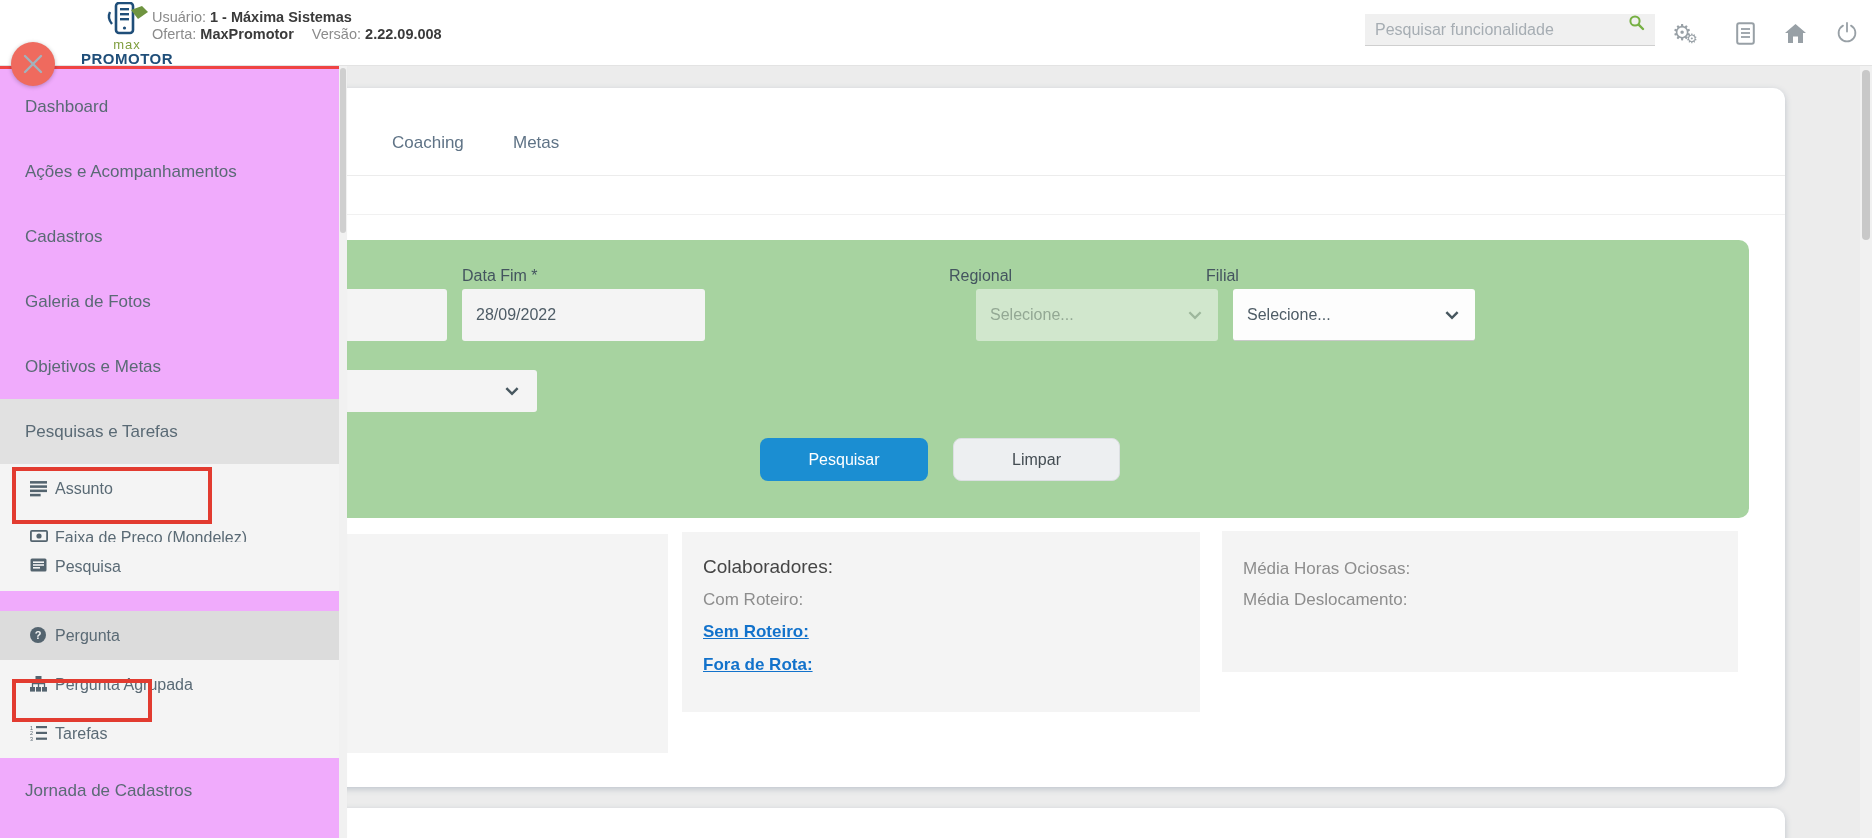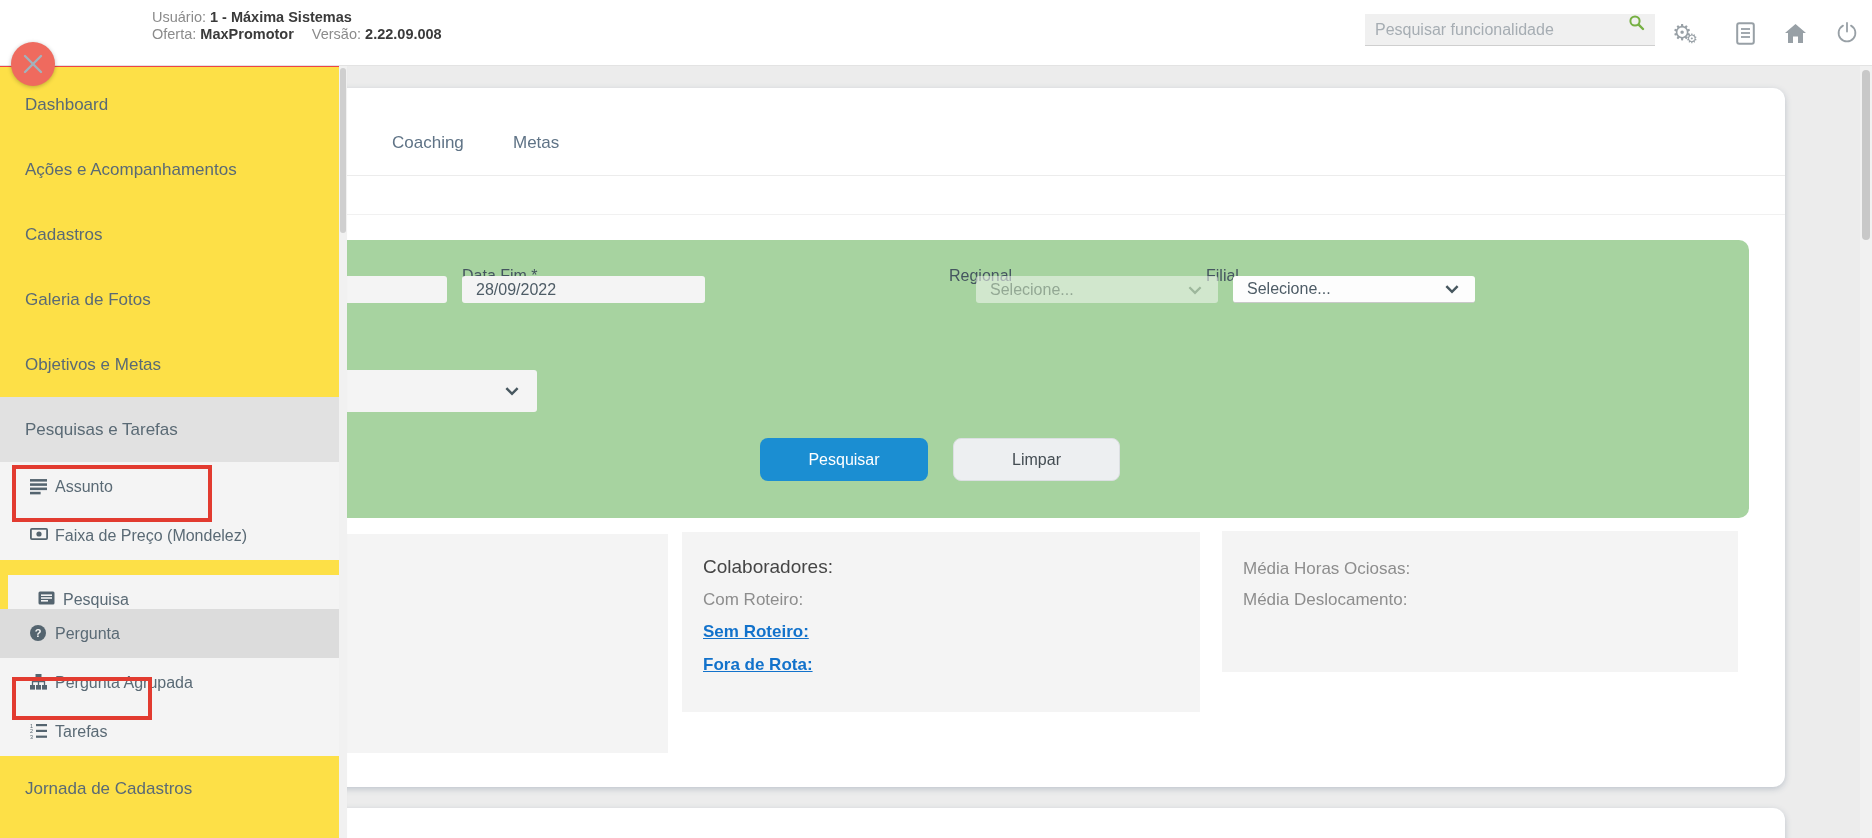--- a/index.html
+++ b/index.html
@@ -33,21 +33,21 @@
   #card2 { left:320px; top:808px; width:1465px; height:60px; }
   #tab-underline { position:absolute; left:320px; top:175px; width:1465px; height:1px; background:#ececec; z-index:6; }
   #panel-divider { position:absolute; left:320px; top:214px; width:1465px; height:1px; background:#f1f1f1; z-index:6; }
   .tab { position:absolute; top:133px; font-size:17px; color:#5f7386; z-index:7; cursor:pointer; }
   #tab-partial { left:338px; } #tab-coaching { left:392px; } #tab-metas { left:513px; }
 
   
   #green-panel { position:absolute; left:300px; top:240px; width:1449px; height:278px;
                  background:#a7d3a0; border-radius:10px; z-index:8; }
   .f-label { position:absolute; top:27px; font-size:16px; color:#44555f; z-index:9; }
-  .field { position:absolute; top:36px; height:27px; background:#f4f4f4; border-radius:3px; z-index:9;
+  .field { position:absolute; top:49px; height:52px; background:#f4f4f4; border-radius:3px; z-index:9;
            display:flex; align-items:center; padding:12px 14px; font-size:16px; color:#4e5c66; }
   .field.select { justify-content:space-between; cursor:pointer;margin-left:28px; }
   .field.disabled { background:rgba(244,247,243,.55); color:#93a894; }
   .field.disabled .chev { color:#9db79c; }
   .field.white { background:#fdfdfd; border-bottom:1px solid #c9c9c9; }
   .chev { width:18px; height:18px; color:#47575f; flex:0 0 auto; }
   #row2-select { position:absolute; left:10px; top:130px; width:227px; height:42px; background:#f4f4f4;
                  border-radius:3px; z-index:9; display:flex; align-items:center; justify-content:flex-end;
                  padding:0 16px; }
   .btn { position:absolute; top:198px; height:43px; border:none; border-radius:8px; font-size:16px;
@@ -60,22 +60,22 @@
   #statbox-1 { left:310px; top:534px; width:358px; height:219px; }
   #statbox-2 { left:682px; top:532px; width:518px; height:180px; padding:24px 0 0 21px; }
   #statbox-3 { left:1222px; top:531px; width:516px; height:141px; padding:28px 0 0 21px; }
   #statbox-2 .title { font-size:19px; color:#454545; margin-bottom:12px; }
   #statbox-2 .muted { font-size:17px; color:#8d8d8d; margin-bottom:12px; }
   .stat-link { display:block; font-size:17px; font-weight:bold; color:#1272cb; text-decoration:underline;
                margin-bottom:13px; cursor:pointer; }
   #statbox-3 .m-line { font-size:17px; color:#8d8d8d; margin-bottom:11px; }
 
   
-  #sidebar { position:absolute; left:0; top:66px; width:339px; height:772px; background:#fde047;
-             box-shadow:2px 0 7px rgba(0,0,0,.18); z-index:20; border-top:1px solid #ef4444; }
+  #sidebar { position:absolute; left:0; top:66px; width:339px; height:772px; background:#f0abfc;
+             box-shadow:2px 0 7px rgba(0,0,0,.18); z-index:20; border-top:3px solid #ef4444; }
   #sidebar-scrollbar { position:absolute; left:339px; top:66px; width:8px; height:772px; background:#f1f1f1; z-index:21; }
   #sidebar-scrollbar .thumb { position:absolute; left:1px; top:2px; width:6px; height:165px; background:#cfcfcf; border-radius:3px; }
   .menu-item { position:absolute; left:0; width:339px; display:flex; align-items:center; cursor:pointer;
                color:#5a6a75; }
   .menu-item.top { padding-left:25px; font-size:17px; }
   .menu-item.sub { padding-left:30px; font-size:16px; }
   .menu-item .mi-icon { width:17px; height:17px; margin-right:8px; flex:0 0 auto; color:#54646f; }
   .annotation { position:absolute; border:4px solid #e23b30; z-index:25; pointer-events:none; }
   #annotation-1 { left:12px; top:398px; width:200px; height:57px; }
   #annotation-2 { left:12px; top:610px; width:140px; height:43px; }
@@ -176,21 +176,21 @@
             </svg></span>
           <span>Assunto</span>
         </div>
         <div class="menu-item sub" style="top: 444px; height: 49px; background: rgb(244, 244, 244);">
           <span class="mi-icon"><svg viewBox="0 0 18 14" width="18" height="14">
               <rect x="0.9" y="1.9" width="16.2" height="10.2" rx="1" fill="none" stroke="currentColor" stroke-width="1.8"></rect>
               <circle cx="9" cy="7" r="2.6" fill="currentColor"></circle>
             </svg></span>
           <span>Faixa de Preço (Mondelez)</span>
         </div>
-        <div class="menu-item sub" style="top: 508px; height: 49px; background: rgb(244, 244, 244); margin-left: 8px;">
+        <div class="menu-item sub" style="top: 473px; height: 49px; background: rgb(244, 244, 244);">
           <span class="mi-icon"><svg viewBox="0 0 17 14" width="17" height="14">
               <rect x="0.5" y="0.5" width="16" height="13" rx="1.5" fill="currentColor"></rect>
               <rect x="3" y="3.4" width="11" height="1.6" fill="#f4f4f4"></rect>
               <rect x="3" y="6.2" width="11" height="1.6" fill="#f4f4f4"></rect>
               <rect x="3" y="9" width="7" height="1.6" fill="#f4f4f4"></rect>
             </svg></span>
           <span>Pesquisa</span>
         </div>
         <div class="menu-item sub" style="top: 542px; height: 49px; background: rgb(220, 220, 220);">
           <span class="mi-icon"><svg viewBox="0 0 16 16" width="16" height="16">
@@ -225,20 +225,33 @@
         </div>
       </div>
     <div class="annotation" id="annotation-1"></div>
     <div class="annotation" id="annotation-2"></div>
   </div>
   <div id="sidebar-scrollbar">
       <div class="thumb"></div>
     </div>
 
   <div id="topbar">
+    <div id="logo">
+      <svg width="46" height="34" viewBox="0 0 46 34">
+        <rect x="12" y="1" width="17" height="30" rx="3" fill="none" stroke="#1f4e79" stroke-width="2.6"></rect>
+        <rect x="16" y="6" width="9" height="2.4" fill="#1f4e79"></rect>
+        <rect x="16" y="11" width="9" height="2.4" fill="#1f4e79"></rect>
+        <rect x="16" y="16" width="9" height="2.4" fill="#1f4e79"></rect>
+        <circle cx="20.5" cy="26" r="1.6" fill="#1f4e79"></circle>
+        <path d="M27 8 L38 4 L44 10 L34 17 Z" fill="#6f9440"></path>
+        <path d="M6 10 Q3 16 8 22" fill="none" stroke="#1f4e79" stroke-width="2.4"></path>
+      </svg>
+      <div class="logo-max">max</div>
+      <div class="logo-promotor">PROMOTOR</div>
+    </div>
 
     <div class="userinfo">
       <div><span>Usuário:</span>
         <b>1 - Máxima Sistemas</b></div>
       <div><span>Oferta:</span>
         <b>MaxPromotor</b><span class="sep"></span>
         <span>Versão:</span>
         <b>2.22.09.008</b></div>
     </div>
 

